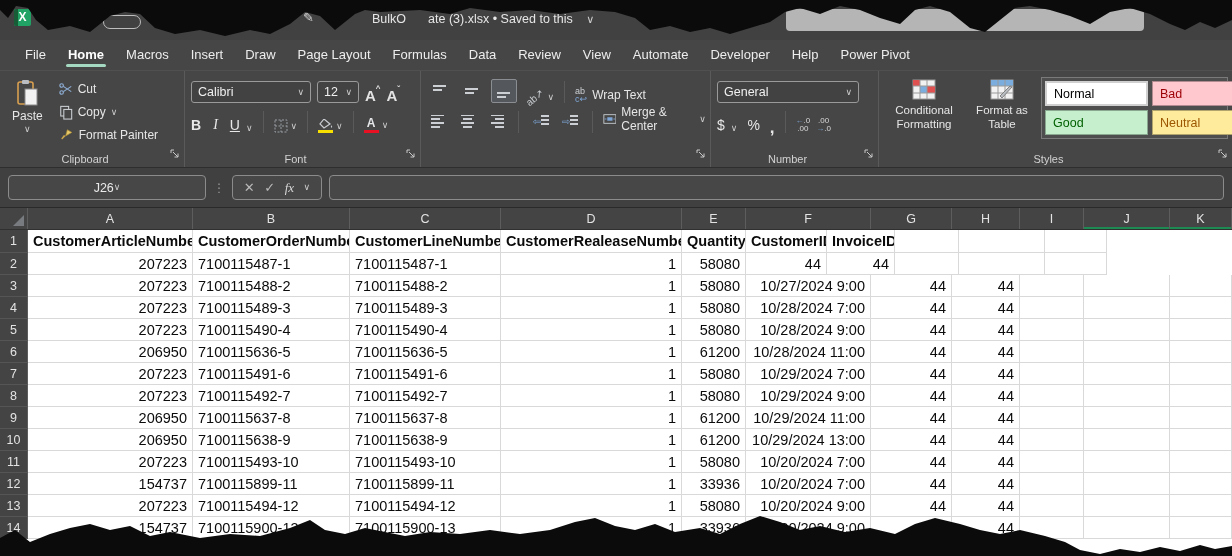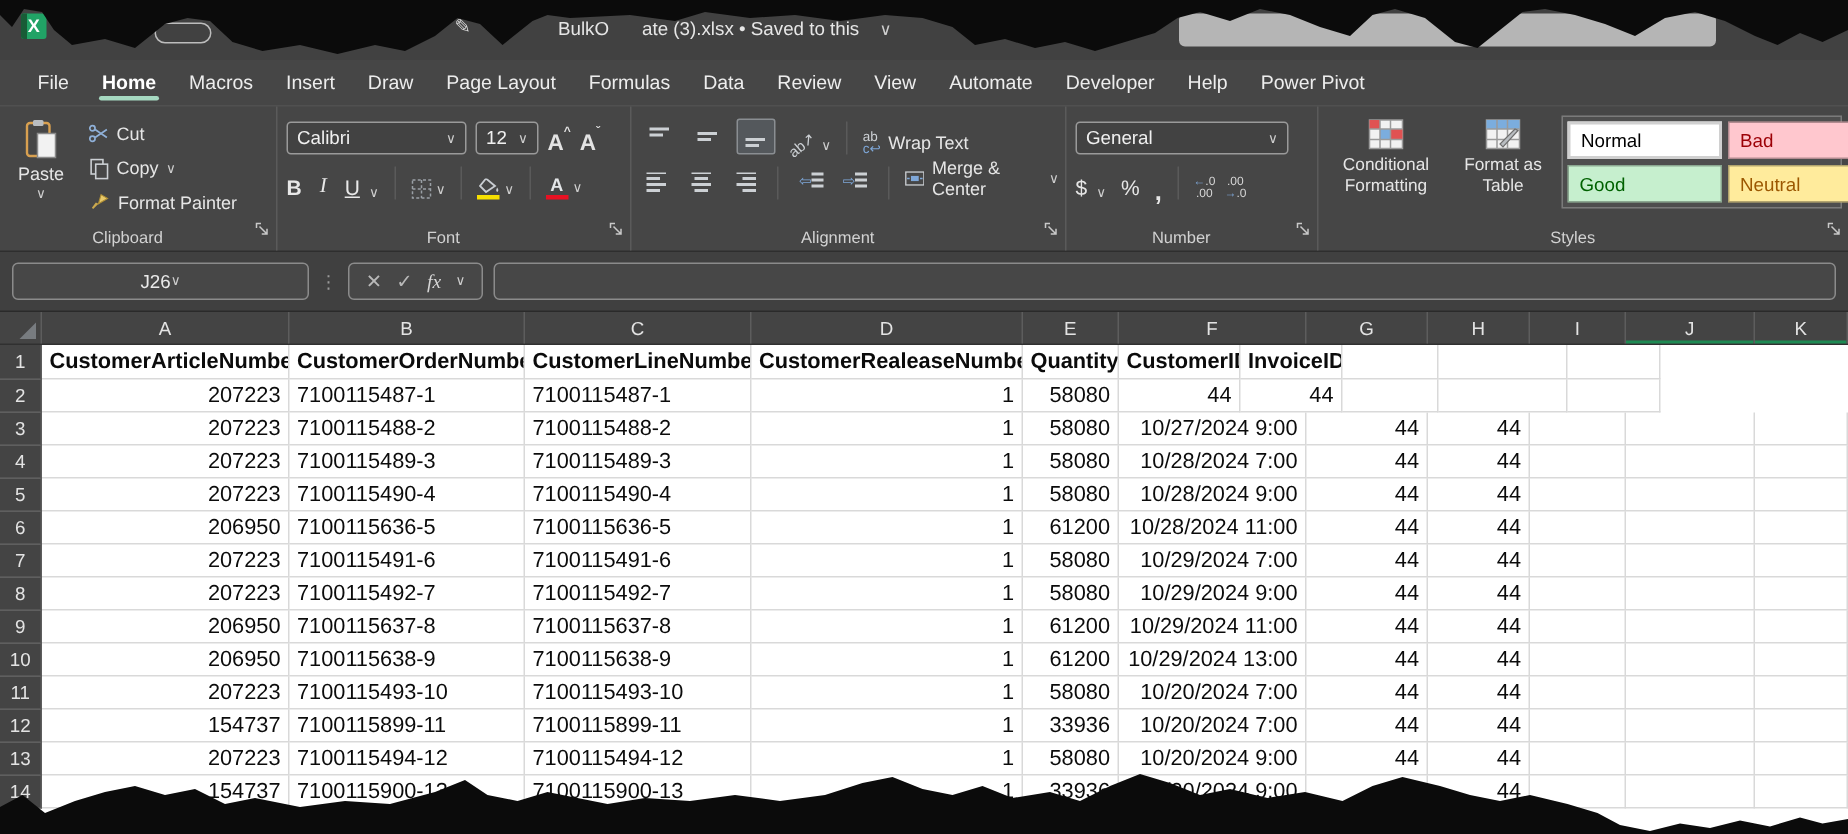--- a/index.html
+++ b/index.html
@@ -311,21 +311,20 @@
         <span class="rbtn">
           <svg width="16" height="12" viewBox="0 0 16 12">
             <rect x="1" y="1" width="14" height="10" fill="none" stroke="#ccd0d4"></rect>
             <rect x="5" y="4" width="6" height="4" fill="#7ea7d8"></rect>
             <path d="M2 6 H4 M12 6 H14" stroke="#7ea7d8"></path>
           </svg>
           <span>Merge &amp; Center</span>
           <span class="vv">∨</span>
         </span>
       </div>
-      <div class="grp-label">Alignment</div>
       <span class="launcher">
         <svg width="10" height="10" viewBox="0 0 10 10">
             <path d="M1 4 V1 H4" fill="none" stroke="#c9c9c9"></path>
             <path d="M3 3 L8 8 M8 4.5 V8 H4.5" fill="none" stroke="#c9c9c9"></path>
           </svg>
       </span>
     </div>
 
     <div class="grp numberg">
       <div class="rrow">

